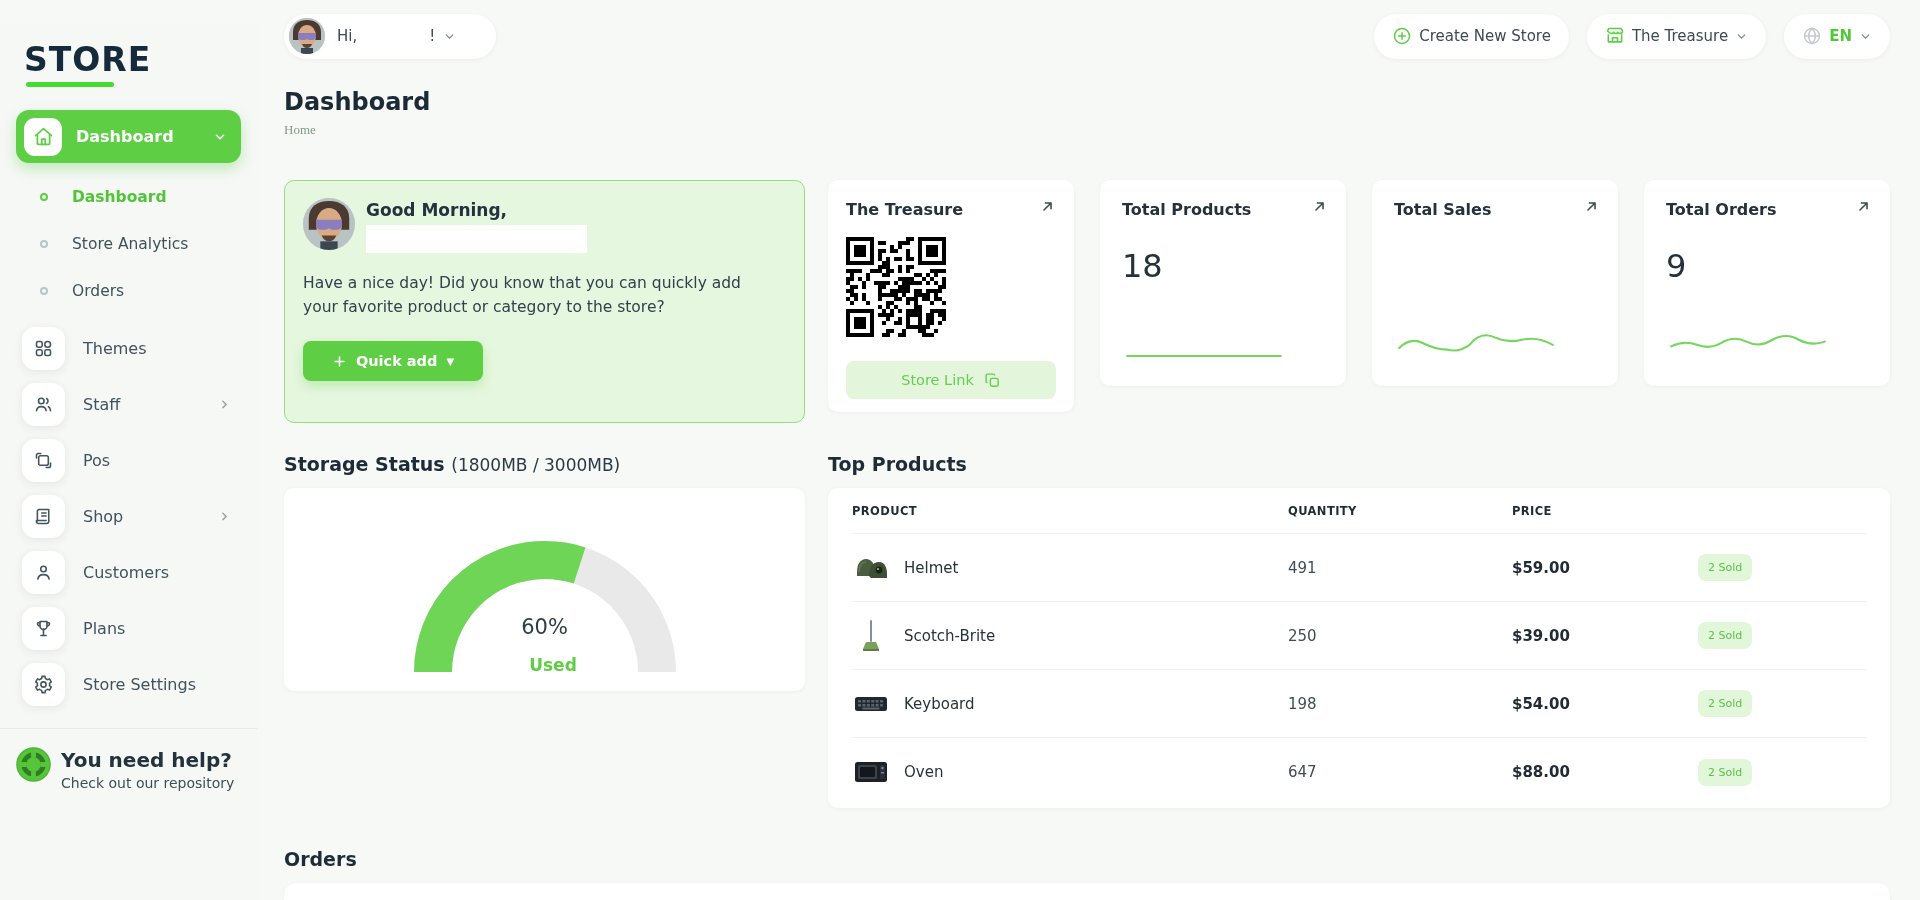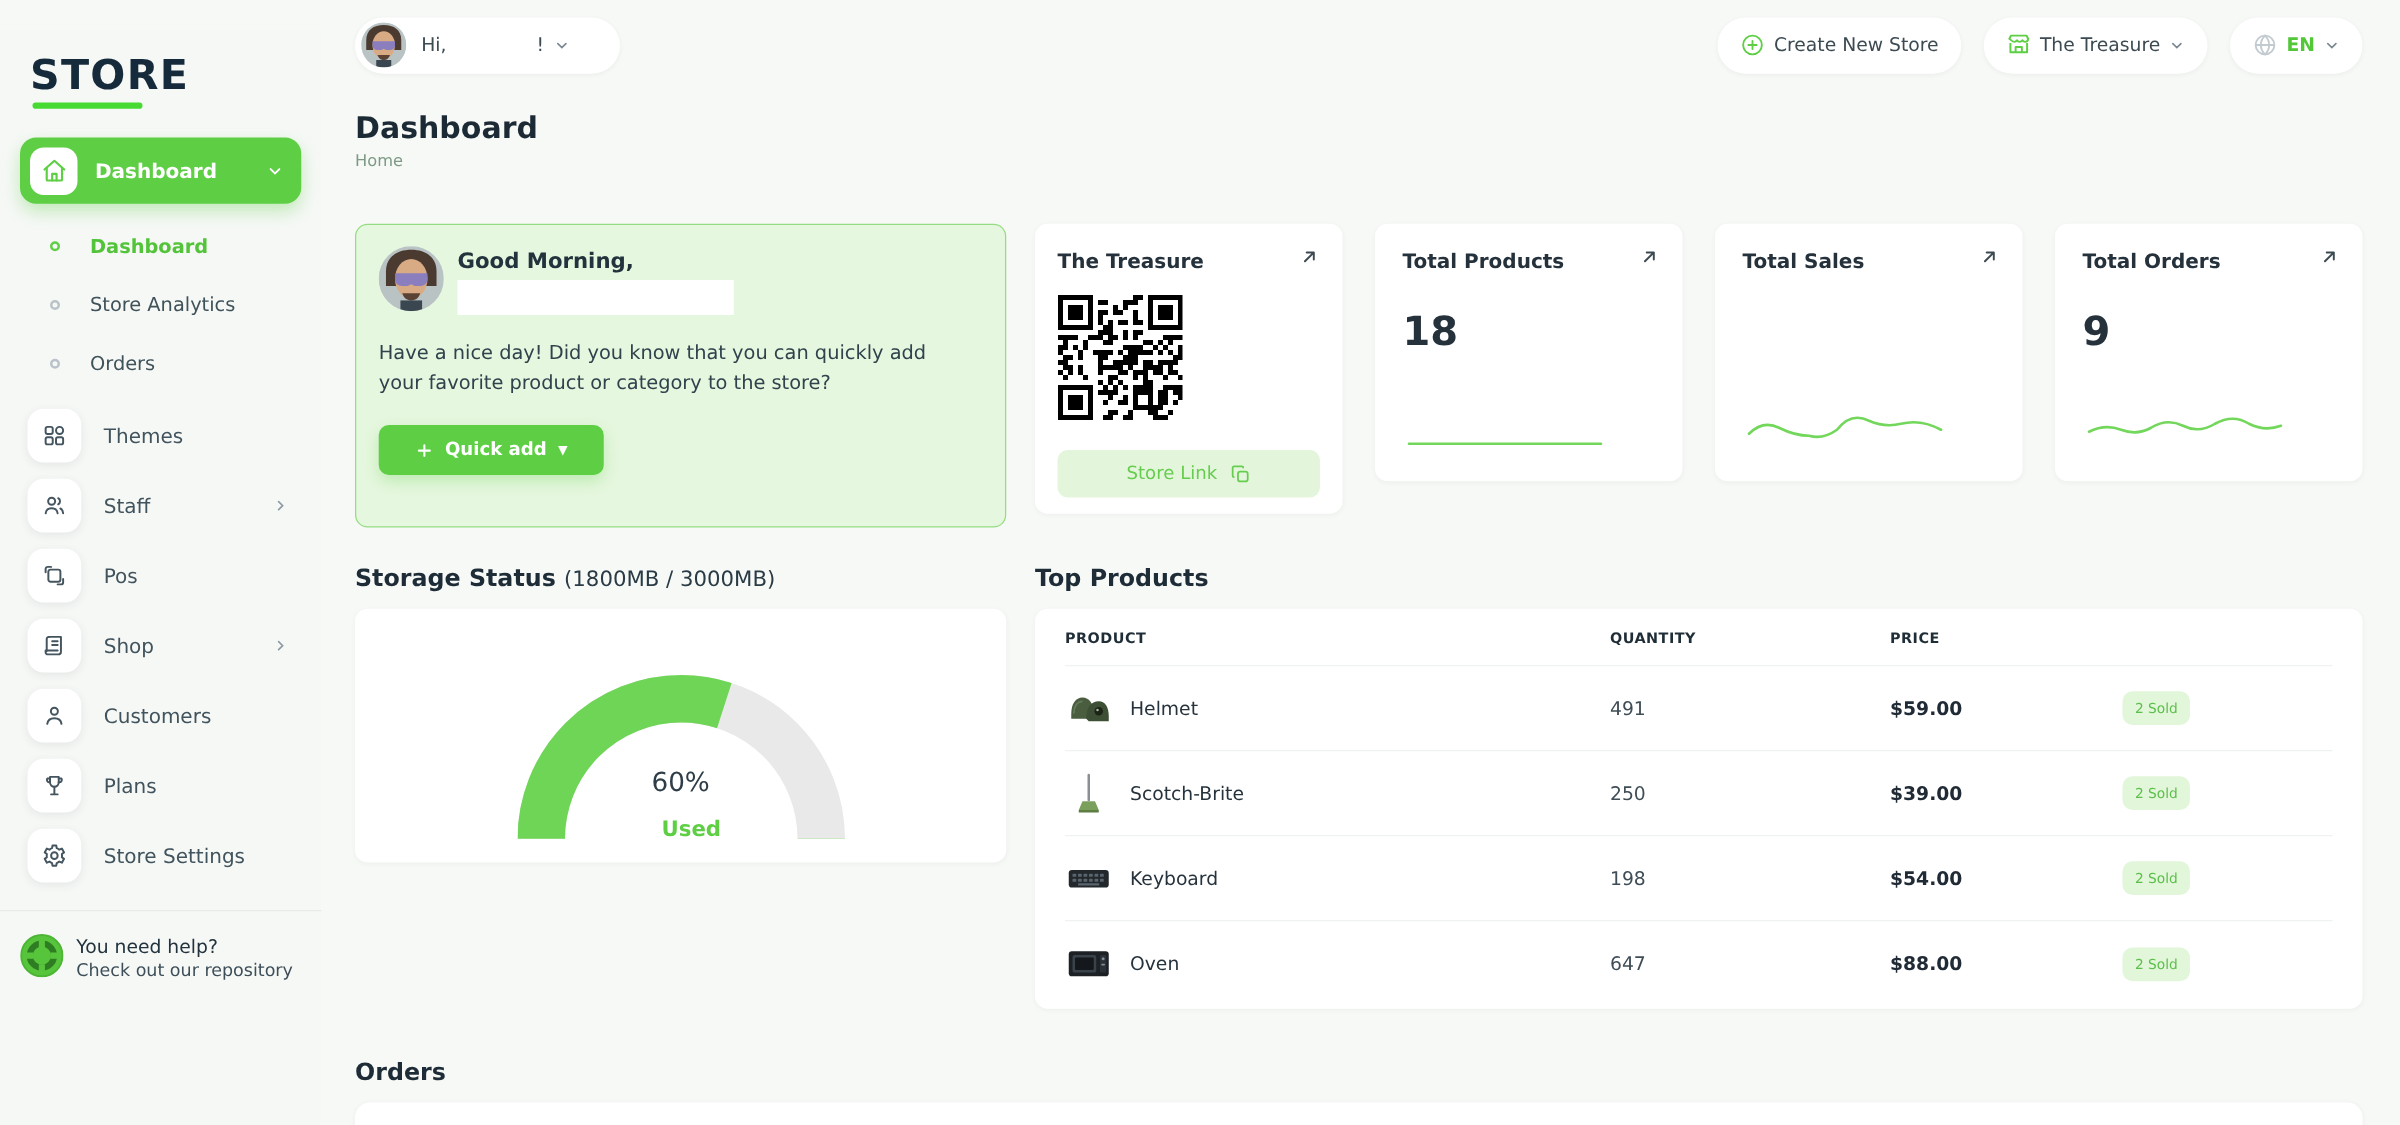--- a/index.html
+++ b/index.html
@@ -28,40 +28,40 @@
   .navlist { margin-top:6px; }
   .navitem { height:56px; display:flex; align-items:center; cursor:pointer; position:relative; }
   .navitem .tile { width:43px; height:43px; background:#fff; border-radius:13px; margin-left:22px;
     display:flex; align-items:center; justify-content:center; box-shadow:0 2px 8px rgba(40,60,50,.09); }
   .navitem .nlbl { margin-left:18px; font-size:16px; color:#41535c; }
   .navitem .chevr { position:absolute; right:26px; display:flex; }
   .side-divider { border-top:1px solid #e7eae7; margin-top:16px; }
   .help { display:flex; padding:18px 0 0 16px; }
   .help-icon { width:35px; height:35px; min-width:35px; }
   .help-texts { margin-left:10px; }
-  .help-title { font-size:15px; font-weight:400; color:#22333d; padding-top:1px; }
+  .help-title { font-size:20px; font-weight:700; color:#22333d; padding-top:1px; }
   .help-sub { font-size:14px; color:#3d4e58; margin-top:3px; }
 
   
   .main { flex:1; padding:0 34px 0 27px; }
   .topbar { height:72px; display:flex; align-items:center; }
   .pill { background:#fff; border-radius:23px; height:45px; display:flex; align-items:center;
     box-shadow:0 1px 4px rgba(30,50,40,.06); cursor:pointer; }
   .user-pill { width:212px; padding-left:5px; }
   .avatar { width:36px; height:36px; border-radius:50%; overflow:hidden; background:#cfd8de; }
   .user-pill .hi { margin-left:12px; font-size:15px; color:#3c4a52; }
   .user-pill .bang { margin-left:72px; font-size:15px; color:#3c4a52; }
   .user-pill .chev { margin-left:8px; display:flex; }
   .topbar-right { margin-left:auto; display:flex; gap:18px; align-items:center; }
   .btn-pill { padding:0 18px; font-size:15px; color:#3c4a52; gap:7px; }
   .lang-en { color:#52c838; font-weight:600; }
 
   .page-head { margin-top:16px; }
   .page-title { font-size:24px; font-weight:700; color:#1c2a35; }
-  .breadcrumb { font-size:13px; color:#7e9a84; margin-top:6px; cursor:pointer; }
+  .breadcrumb { font-size:13px; color:#7e9a84; margin-top:6px; cursor:pointer;font-family:Liberation Serif, serif; }
 
   .row1 { display:flex; gap:23px; margin-top:42px; align-items:flex-start; }
   .greet-card { width:521px; height:243px; background:#e6f7df; border:1px solid #95dd82;
     border-radius:10px; padding:17px 18px; }
   .greet-top { display:flex; }
   .greet-avatar { width:52px; height:52px; border-radius:50%; overflow:hidden; background:#cfd8de; }
   .greet-texts { margin-left:11px; }
   .greet-title { font-size:17px; font-weight:700; color:#23333d; margin-top:2px; }
   .name-box { width:221px; height:28px; background:#fff; margin-top:5px; }
   .greet-msg { font-size:15.5px; color:#30424c; line-height:1.55; margin-top:18px; width:460px; }
@@ -69,21 +69,21 @@
     color:#fff; font-weight:700; font-size:14.5px; display:flex; align-items:center; justify-content:center;
     gap:9px; cursor:pointer; box-shadow:0 5px 12px rgba(94,207,69,.3); font-family:inherit; }
   .quickadd .caret { font-size:10px; }
 
   .cards4 { display:flex; gap:26px; }
   .card { background:#fff; border-radius:10px; box-shadow:0 1px 4px rgba(30,50,40,.05); }
   .stat-card { width:246px; height:206px; padding:20px 22px; position:relative; }
   .treasure-card { width:246px; height:232px; padding:20px 18px 16px 18px; position:relative; }
   .card-title { font-size:16px; font-weight:700; color:#25313b; }
   .card-arrow { position:absolute; top:18px; right:18px; display:flex; cursor:pointer; }
-  .stat-value { font-size:32px; font-weight:700; color:#25313b; margin-top:28px; }
+  .stat-value { font-size:32px; font-weight:400; color:#25313b; margin-top:28px; }
   .spark { position:absolute; left:24px; right:24px; bottom:22px; height:48px; }
   .qr-box { margin-top:18px; width:100px; height:100px; }
   .storelink { margin-top:24px; width:210px; height:38px; background:#e3f6dc; border:none; border-radius:8px;
     color:#67cd4f; font-size:14.5px; display:flex; align-items:center; justify-content:center; gap:10px;
     cursor:pointer; font-family:inherit; }
 
   .row2 { display:flex; gap:23px; margin-top:30px; align-items:flex-start; }
   .col-left { width:521px; } .col-right { flex:1; }
   .sec-head { font-size:19px; font-weight:700; color:#1e2c37; margin-bottom:13px; }
   .sec-head .sub { font-weight:400; font-size:17px; color:#2a3b45; }

